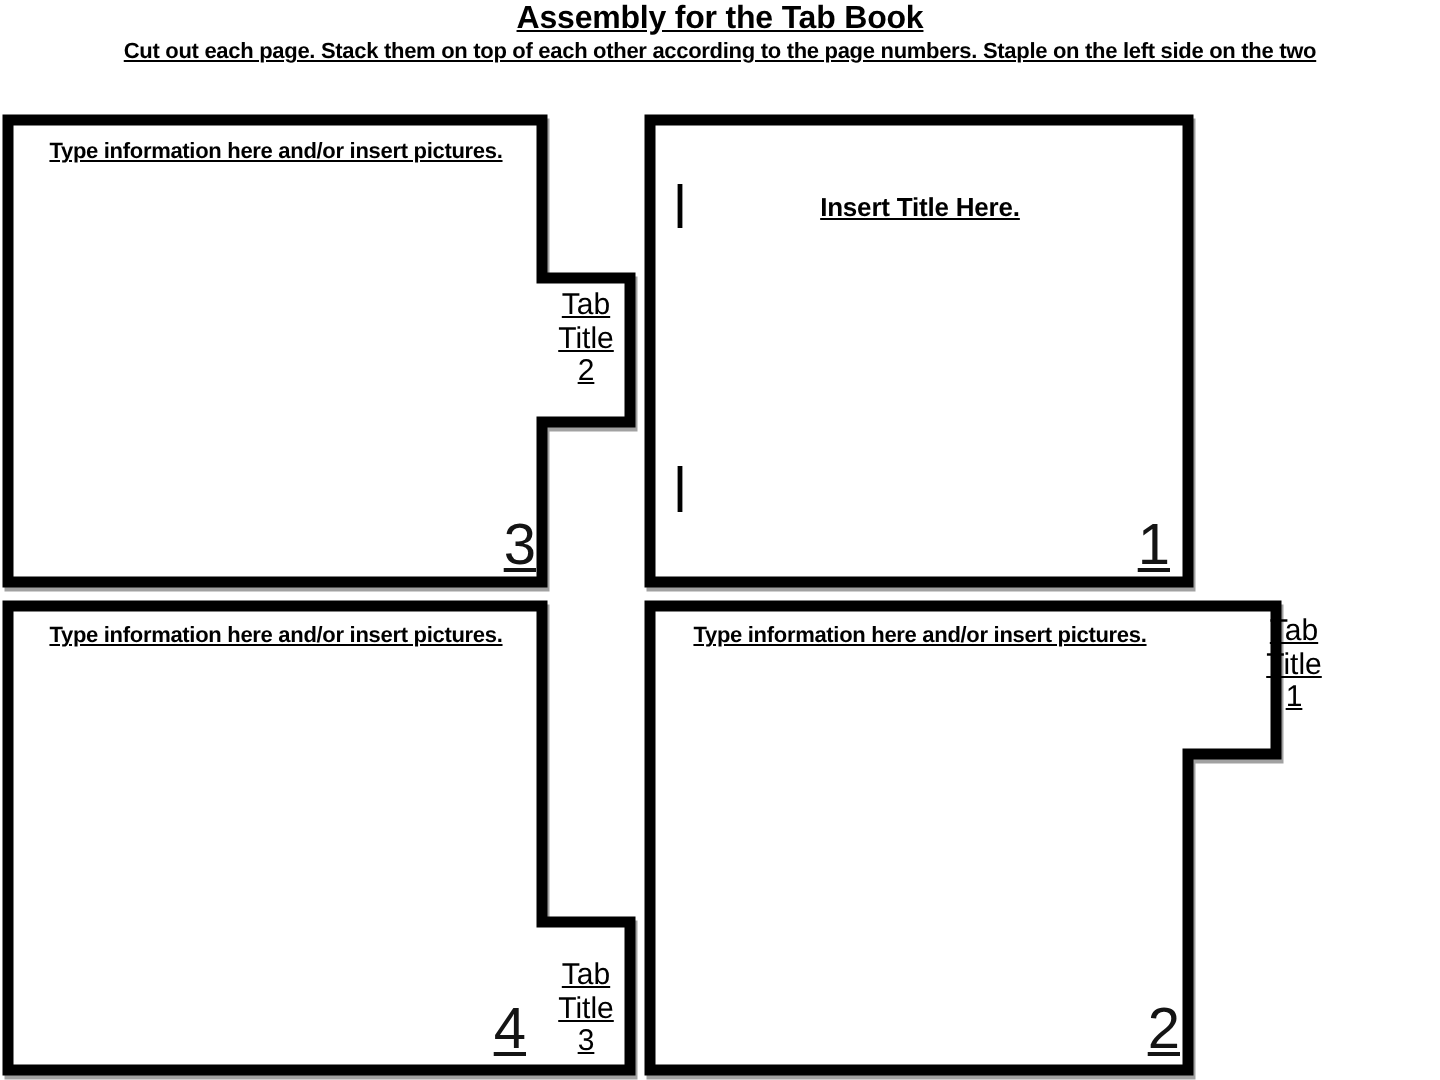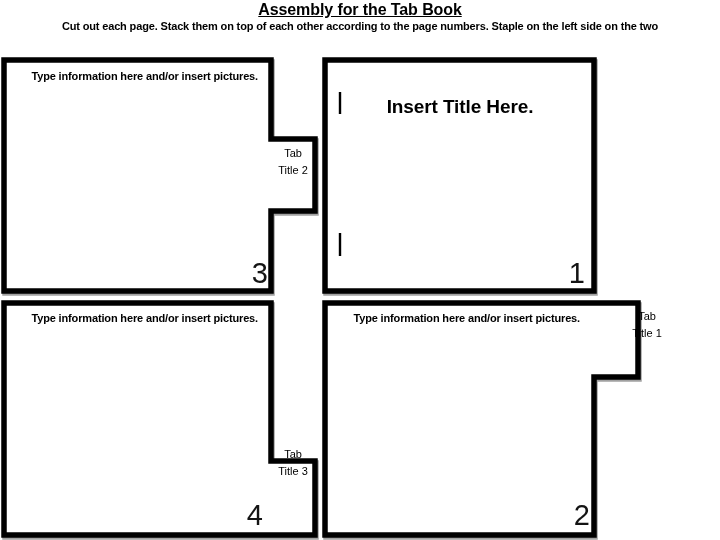--- a/index.html
+++ b/index.html
@@ -16,57 +16,56 @@
   .outlines path {
     fill: #ffffff;
     stroke: #000000;
     stroke-width: 5.5;
     filter: drop-shadow(1.5px 2px 0px rgba(130,130,130,0.75));
   }
   .outlines line {
     stroke: #000000;
     stroke-width: 2.4;
   }
-  .txt { position: absolute; text-align: center; }
+  .txt { position: absolute; text-align: center; text-decoration: underline; }
   .slide-title {
     left: 0; top: 1px; width: 720px;
     font-size: 16px; font-weight: bold;
     letter-spacing: -0.1px;
     text-decoration: underline;
     text-underline-offset: 1px;
   }
   .instructions {
     left: 10px; top: 19px; width: 700px;
     font-size: 11px; font-weight: bold;
     letter-spacing: -0.15px;
     line-height: 15px;
   }
   .placeholder {
     width: 240px;
     font-size: 11px; font-weight: bold;
     letter-spacing: -0.15px;
     line-height: 14.5px;
-    text-align: right;
   }
   .ph-p3 { left: 18px;  top: 69px;  }
   .ph-p4 { left: 18px;  top: 311px; }
   .ph-p2 { left: 340px; top: 311px; }
   .page-title {
     left: 340px; top: 96px; width: 240px;
-    font-size: 19px; font-weight: 600;
+    font-size: 13px; font-weight: 600;
     letter-spacing: -0.1px;
   }
   .tab-label {
     width: 34px;
-    font-size: 11px; font-weight: normal;
+    font-size: 15px; font-weight: normal;
     line-height: 16.5px;
   }
   .tab-t2 { left: 276px; top: 145px; }
   .tab-t1 { left: 598px; top: 308px; margin-left: 32px; }
-  .tab-t3 { left: 276px; top: 446px; }
+  .tab-t3 { left: 276px; top: 480px; }
   .page-number {
     width: 42px;
     font-size: 29px; font-weight: normal;
     line-height: 33px;
     text-align: right;
     color: #141414;
   }
   .num-3 { left: 226px; top: 257px; }
   .num-1 { left: 543px; top: 257px; }
   .num-4 { left: 221px; top: 499px; }

